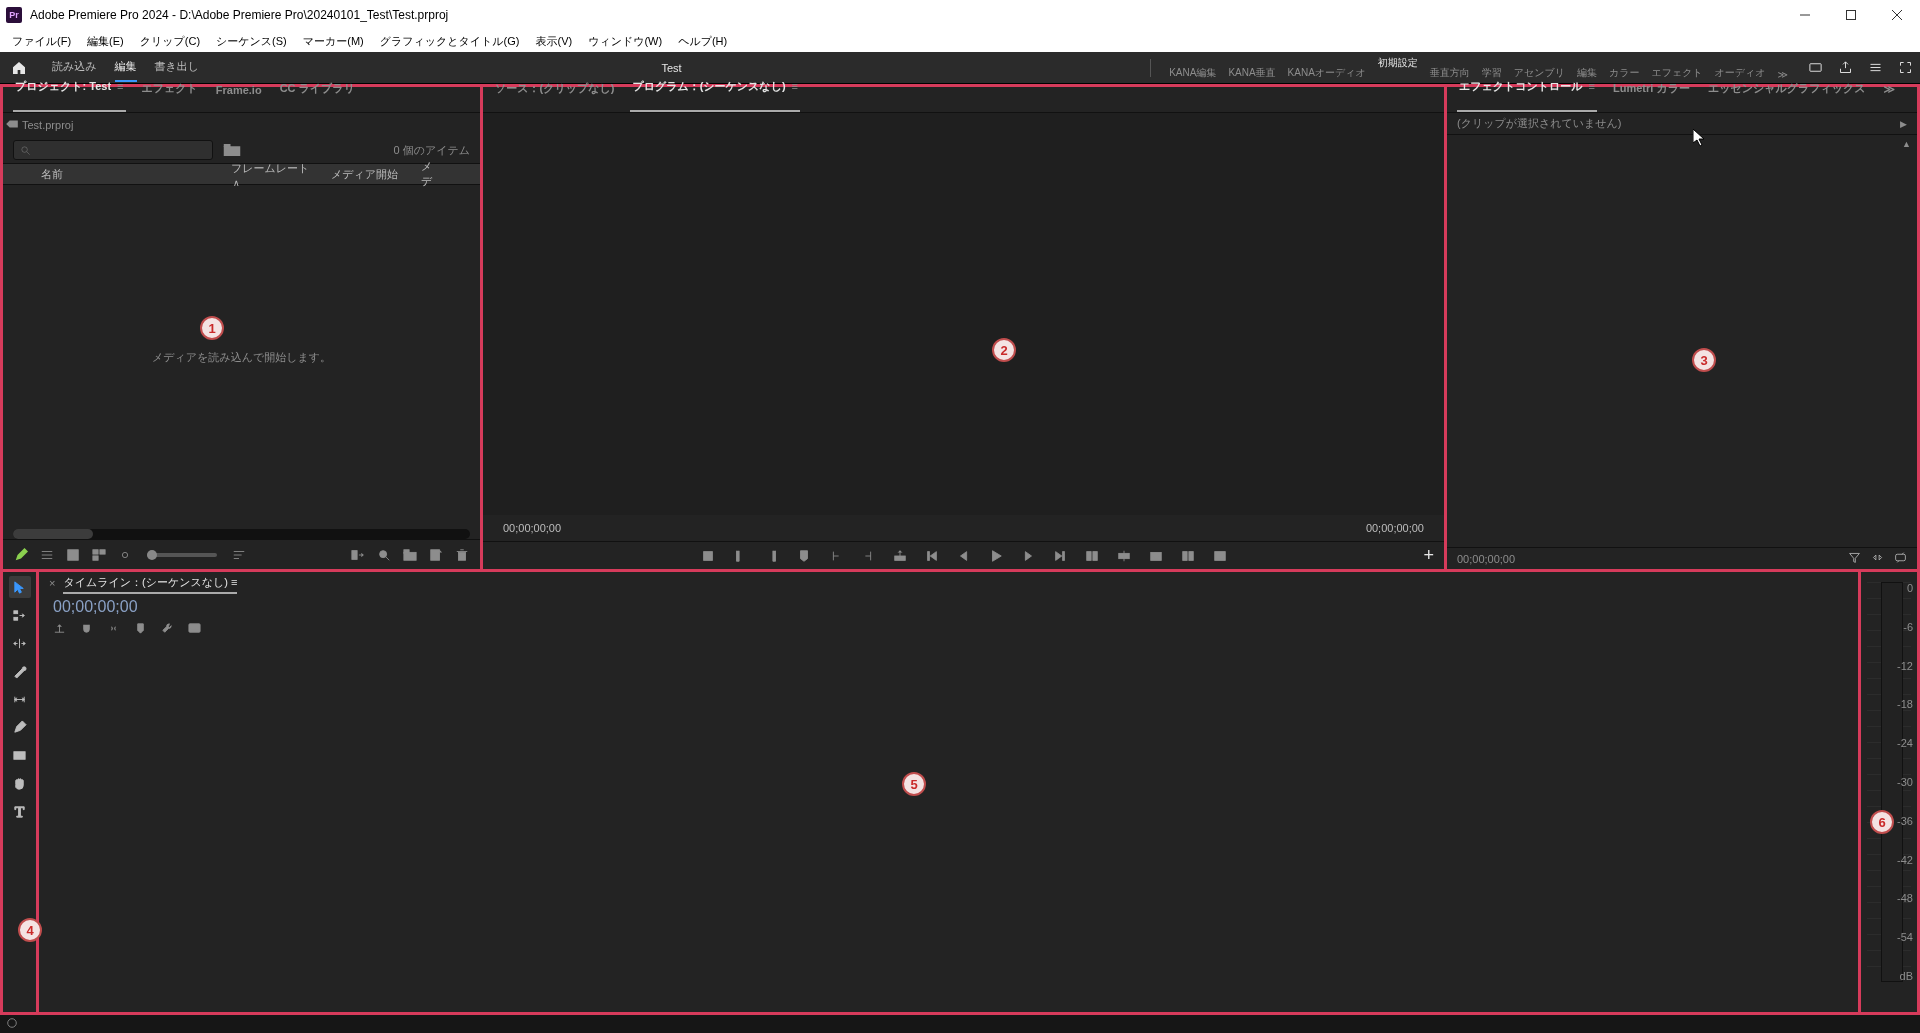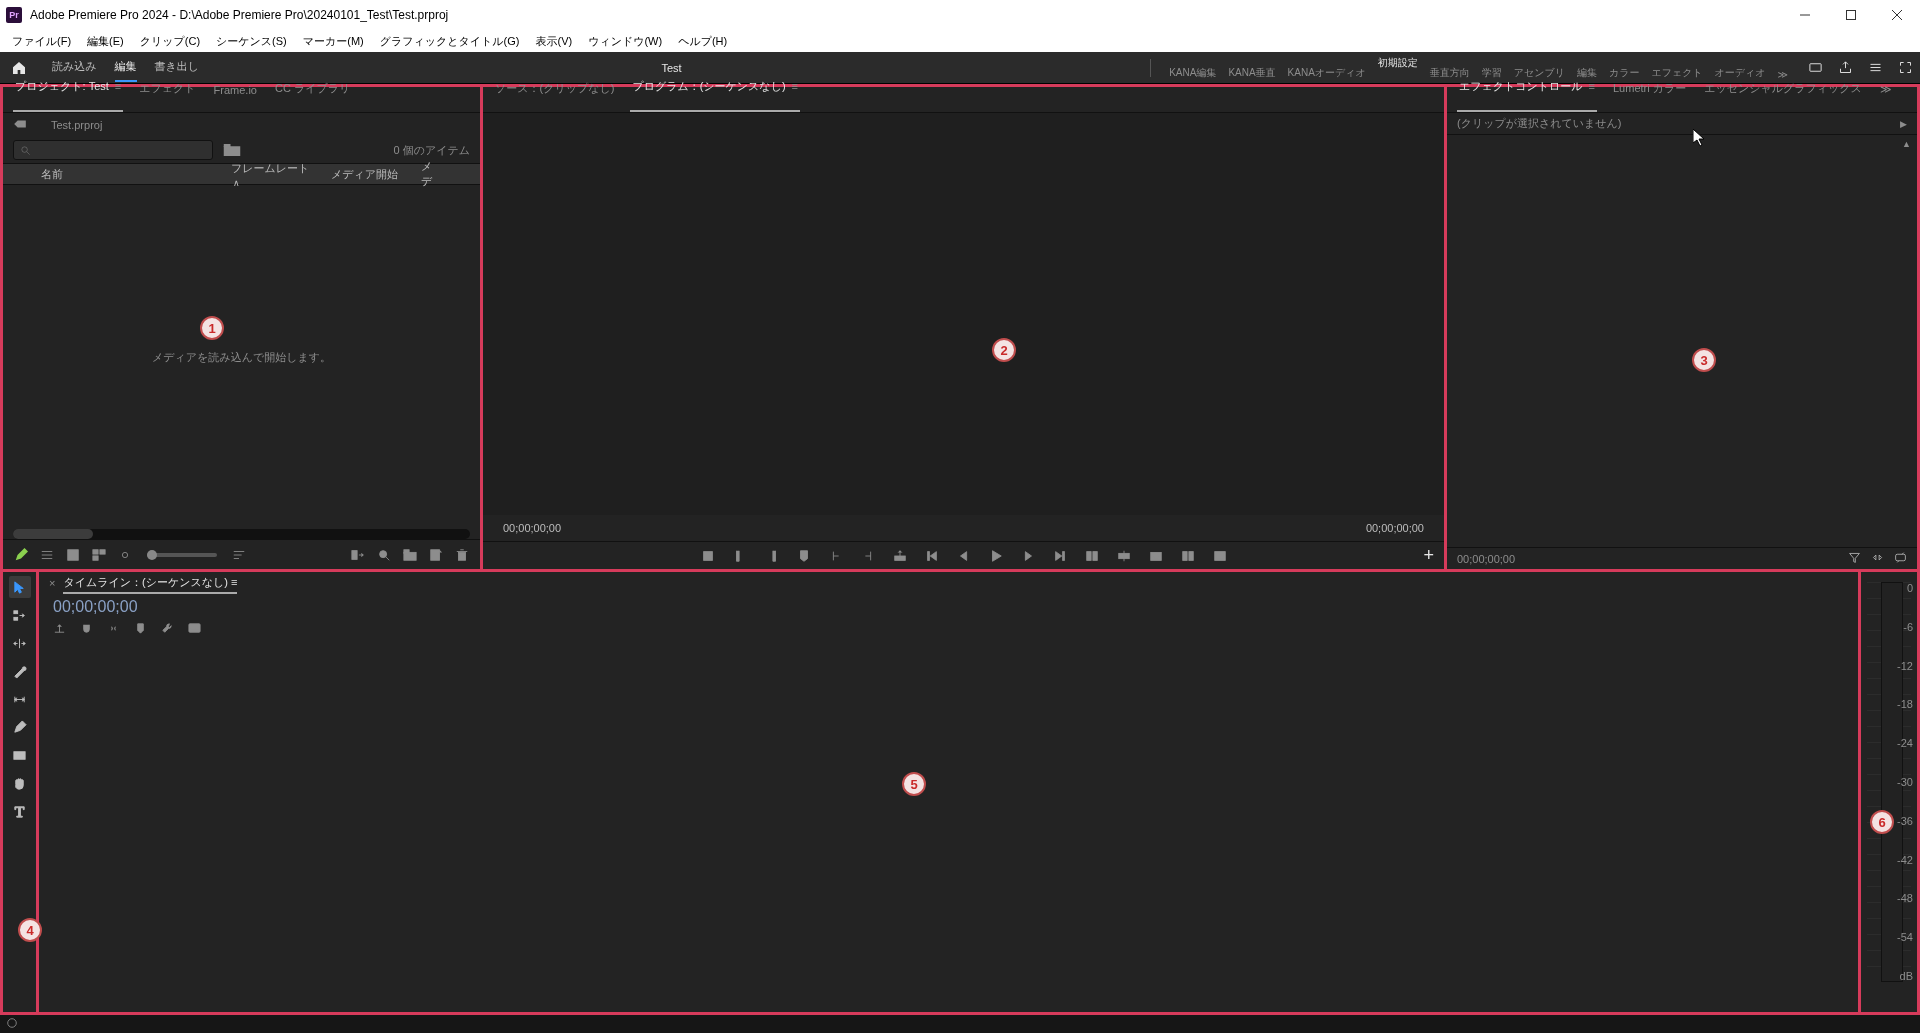--- a/index.html
+++ b/index.html
@@ -51,25 +51,25 @@
   .row1{display:flex;height:488px;border:3px solid var(--hl-red);border-bottom-width:3px;}
   .row1 > .panelA{width:480px;display:flex;flex-direction:column;border-right:3px solid var(--hl-red);background:var(--bg-panel);}
   .row1 > .panelB{flex:1;display:flex;flex-direction:column;border-right:3px solid var(--hl-red);background:var(--bg-panel);}
   .row1 > .panelC{width:470px;display:flex;flex-direction:column;background:var(--bg-panel);}
   .row2{flex:1;display:flex;border:3px solid var(--hl-red);border-top:none;}
   .row2 > .toolcol{width:36px;background:var(--bg-panel);display:flex;flex-direction:column;align-items:center;padding-top:4px;gap:6px;border-right:3px solid var(--hl-red);}
   .row2 > .timeline{flex:1;background:var(--bg-panel);display:flex;flex-direction:column;border-right:3px solid var(--hl-red);}
   .row2 > .meters{width:56px;background:var(--bg-panel);position:relative;}
   
   .ptabs{height:26px;display:flex;align-items:flex-end;gap:14px;padding:0 10px;background:var(--bg-panel);border-bottom:1px solid #111;font-size:11px;}
-  .ptabs .ptab{color:var(--fg-dim);padding:16px 2px;white-space:nowrap;}
+  .ptabs .ptab{color:var(--fg-dim);padding:16px 2px;white-space:nowrap;font-weight:bold;}
   .ptabs .ptab.active{color:var(--fg-bright);border-bottom:2px solid #aaa;}
   .ptabs .ptab .menu-eq{margin-left:6px;color:var(--fg-dim);}
   
-  .crumb{height:24px;display:flex;align-items:center;gap:24px;padding:0 10px;color:var(--fg-dim);}
+  .crumb{height:24px;display:flex;align-items:center;gap:3px;padding:0 2px;color:var(--fg-dim);}
   .crumb svg{width:14px;height:12px;fill:var(--fg-dim);}
   .search-row{height:26px;display:flex;align-items:center;padding:0 10px;gap:10px;}
   .search-box{flex:0 0 200px;height:20px;background:#2f2f2f;border:1px solid #111;border-radius:3px;display:flex;align-items:center;padding:0 6px;color:var(--fg-dim);}
   .search-box svg{width:11px;height:11px;stroke:var(--fg-dim);fill:none;margin-right:4px;}
   .bin-icon{width:18px;height:14px;}
   .bin-icon svg{width:18px;height:14px;fill:var(--fg-dim);}
   .search-row .count{margin-left:auto;color:var(--fg-dim);}
   .cols-header{height:22px;display:flex;align-items:center;background:var(--bg-lighter);color:var(--fg);padding-left:30px;border-top:1px solid #111;border-bottom:1px solid #111;}
   .cols-header .col{padding:0 8px;}
   .cols-header .col.c1{flex:0 0 190px;}

